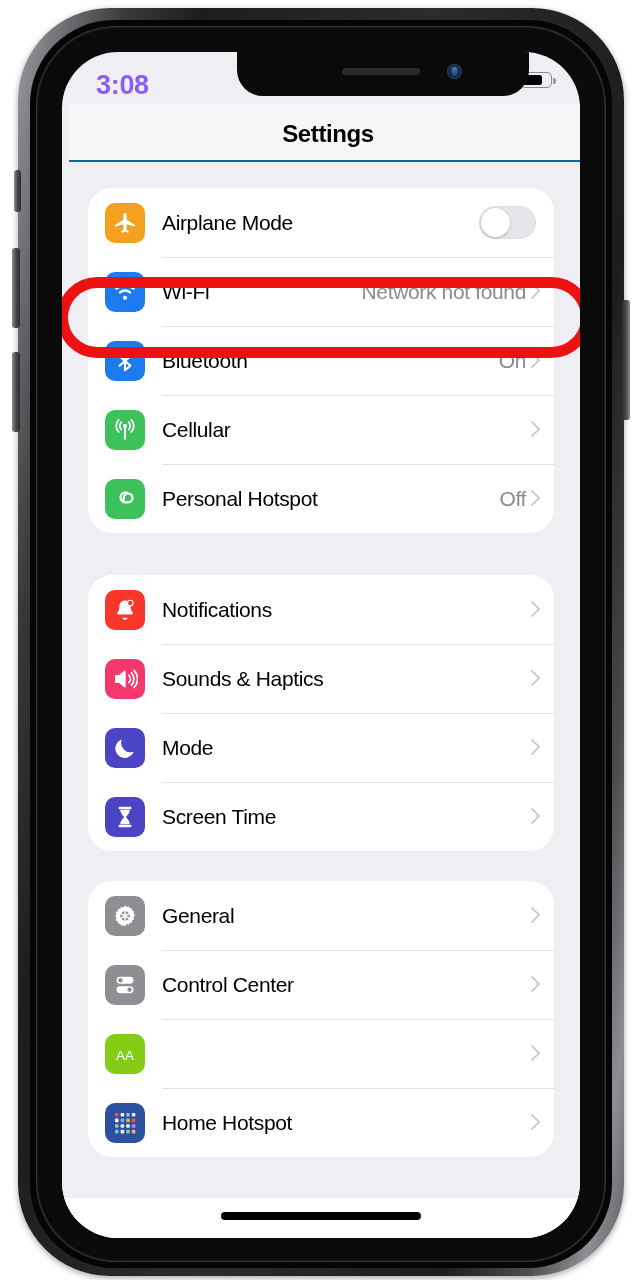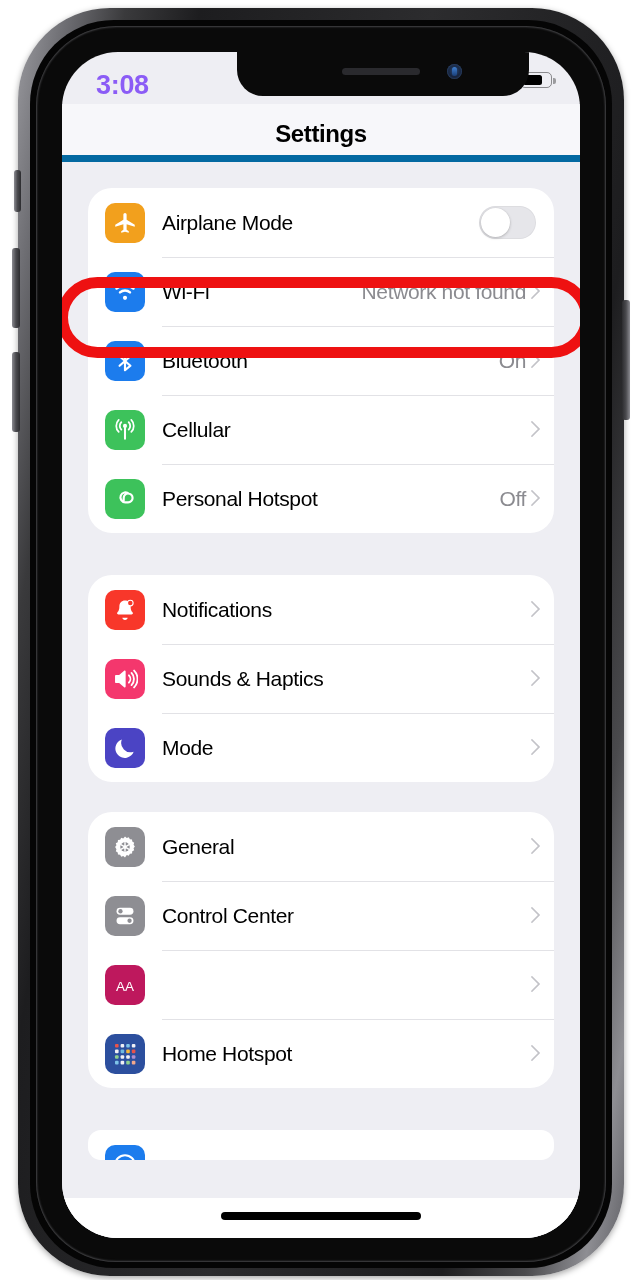--- a/index.html
+++ b/index.html
@@ -112,23 +112,23 @@
   }
   .battery::after {
     content:''; position:absolute; right:-4.5px; top: 4.5px;
     width: 3px; height: 6px; border-radius: 0 2px 2px 0;
     background: rgba(0,0,0,.35);
   }
   .battery b { display:block; height:100%; background:#000; border-radius: 2.5px; }
 
   
   .navbar {
-    position: absolute; left:0; top: 52px; width: 100%; height: 58px;
+    position: absolute; left:7px; top: 52px; width: 100%; height: 58px;
     background: #f7f7fa;
-    border-bottom: 7px solid #0369a1;
+    border-bottom: 2px solid #0369a1;
     z-index: 10;
   }
   .navbar-title {
     position:absolute; left:0; right:0; top: 16px;
     text-align:center; font-size: 24px; font-weight: 700; color:#000;
     letter-spacing: -0.4px;
   }
 
   
   .list-scroll {
@@ -396,20 +396,33 @@
             <svg width="26" height="26" viewBox="0 0 24 24">
                 <path fill="#fff" d="M20 15.4A8.6 8.6 0 0 1 9.1 4.2 8.7 8.7 0 1 0 20 15.4z"></path>
               </svg>
           </div>
           <div class="row-label">Mode</div>
           <div class="row-right">
             <div class="chev"></div>
           </div>
         </div>
 
+        <div class="row">
+          <div class="icon" style="background:#4b44c4">
+            <svg width="26" height="26" viewBox="0 0 24 24">
+              <rect x="6" y="2.6" width="12" height="2.2" rx="1.1" fill="#fff"></rect>
+              <rect x="6" y="19.2" width="12" height="2.2" rx="1.1" fill="#fff"></rect>
+              <path fill="#fff" d="M7.6 5.2h8.8c0 3-2.3 5.2-3.6 6.8 1.3 1.6 3.6 3.8 3.6 6.8H7.6c0-3 2.3-5.2 3.6-6.8C9.9 10.4 7.6 8.2 7.6 5.2z"></path>
+            </svg>
+          </div>
+          <div class="row-label">Screen Time</div>
+          <div class="row-right">
+            <div class="chev"></div>
+          </div>
+        </div>
 
       </div>
 
       <div class="group g3">
 
         <div class="row">
           <div class="icon" style="background:#8e8e93">
             <svg width="26" height="26" viewBox="0 0 24 24">
               <path fill="#fff" d="M12 2.4l1.6 1.2 1.9-.6 1 1.8 2 .2.2 2 1.8 1-.6 1.9 1.2 1.6-1.2 1.6.6 1.9-1.8 1-.2 2-2 .2-1 1.8-1.9-.6L12 21.6l-1.6-1.2-1.9.6-1-1.8-2-.2-.2-2-1.8-1 .6-1.9L2.9 12l1.2-1.6-.6-1.9 1.8-1 .2-2 2-.2 1-1.8 1.9.6L12 2.4z"></path>
               <circle cx="12" cy="12" r="4.4" fill="#8e8e93"></circle>
@@ -432,21 +445,21 @@
               <circle cx="16.2" cy="16.4" r="2" fill="#8e8e93"></circle>
             </svg>
           </div>
           <div class="row-label">Control Center</div>
           <div class="row-right">
             <div class="chev"></div>
           </div>
         </div>
 
         <div class="row">
-          <div class="icon" style="background:#be185d">
+          <div class="icon" style="background:#84cc16">
             <svg width="30" height="26" viewBox="0 0 30 24">
               <text x="15" y="17.5" text-anchor="middle" fill="#fff" font-family="Liberation Sans, sans-serif" font-size="13.5" font-weight="500">AA</text>
             </svg>
           </div>
           <div class="row-right">
             <div class="chev"></div>
           </div>
         </div>
 
         <div class="row">

